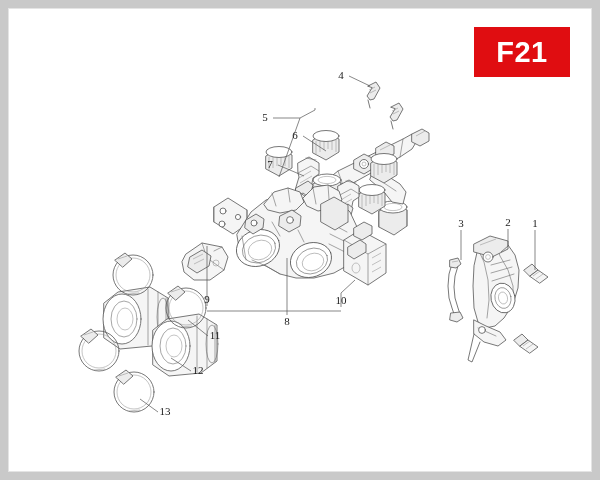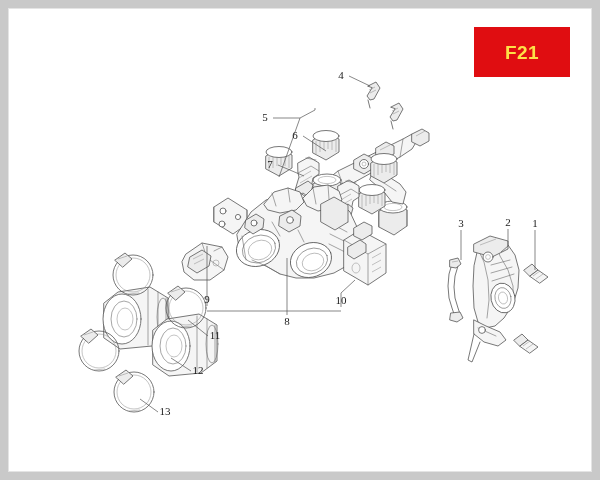--- a/index.html
+++ b/index.html
@@ -26,22 +26,22 @@
   #diagram{position:absolute;left:0;top:0;width:584px;height:464px;}
   #badge{
     position:absolute;
     left:466px;top:19px;
     width:96px;height:50px;
     background:#e00d11;
     display:flex;align-items:center;justify-content:center;
     z-index:5;
   }
   #badge span{
-    color:#fde047;
-    font-size:19px;
+    color:#ffffff;
+    font-size:29px;
     font-weight:bold;
     letter-spacing:0.5px;
     line-height:1;
   }
   .lbl{
     font-family:"Liberation Serif", serif;
     font-size:11px;
     fill:#1a1a1a;
     text-anchor:middle;
     dominant-baseline:middle;

